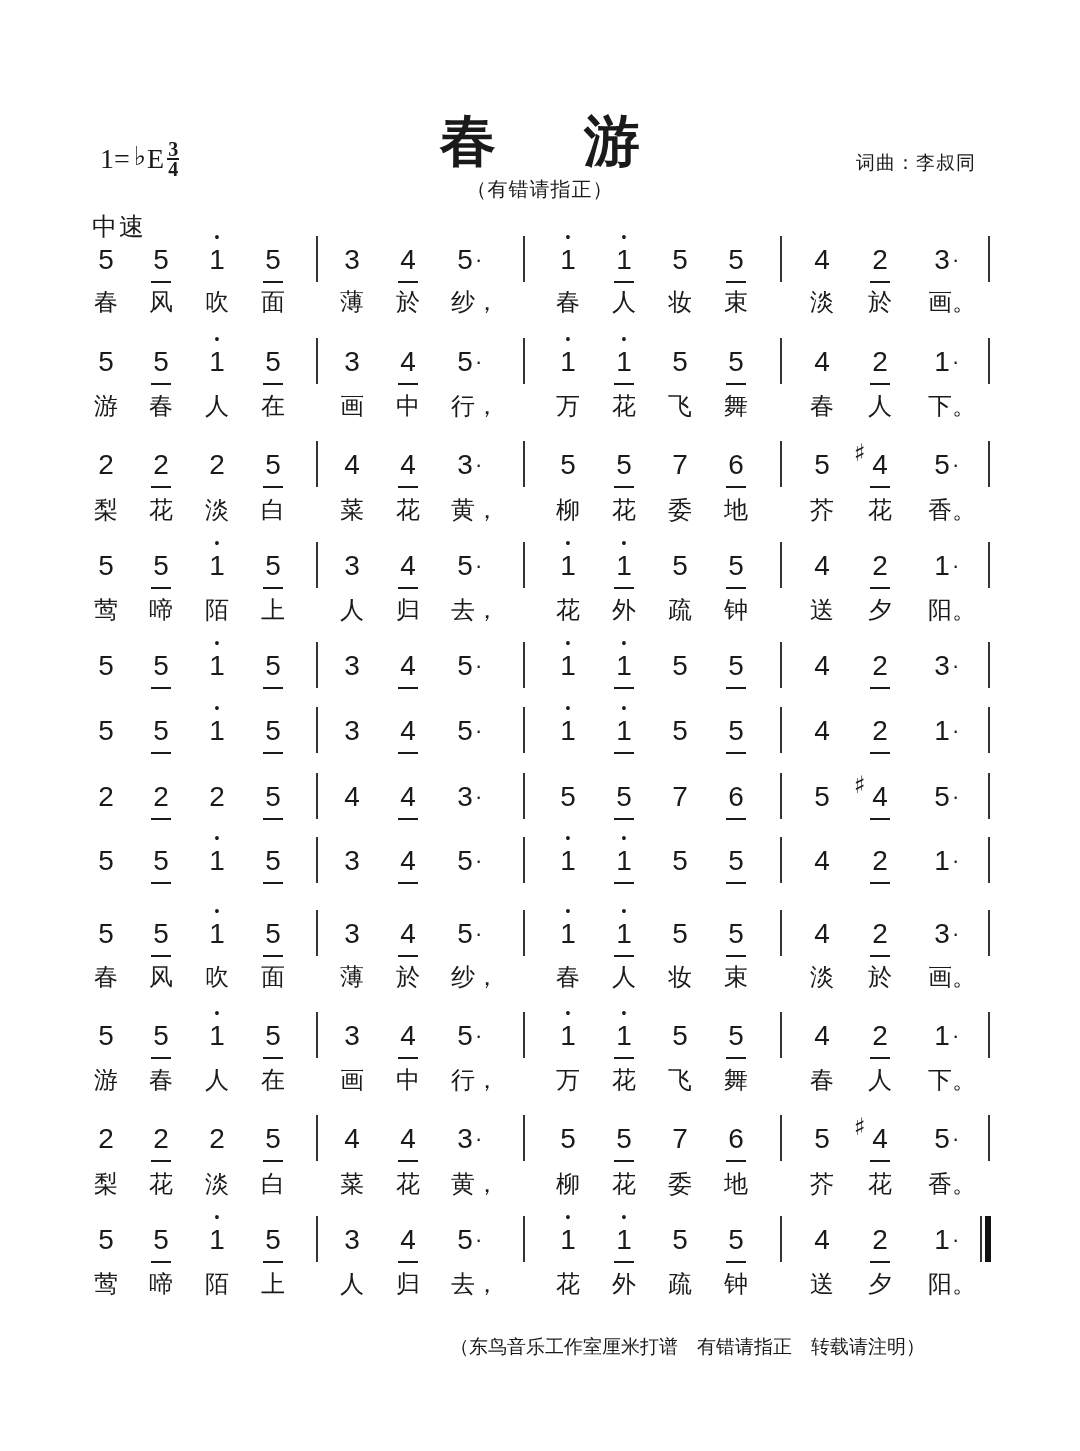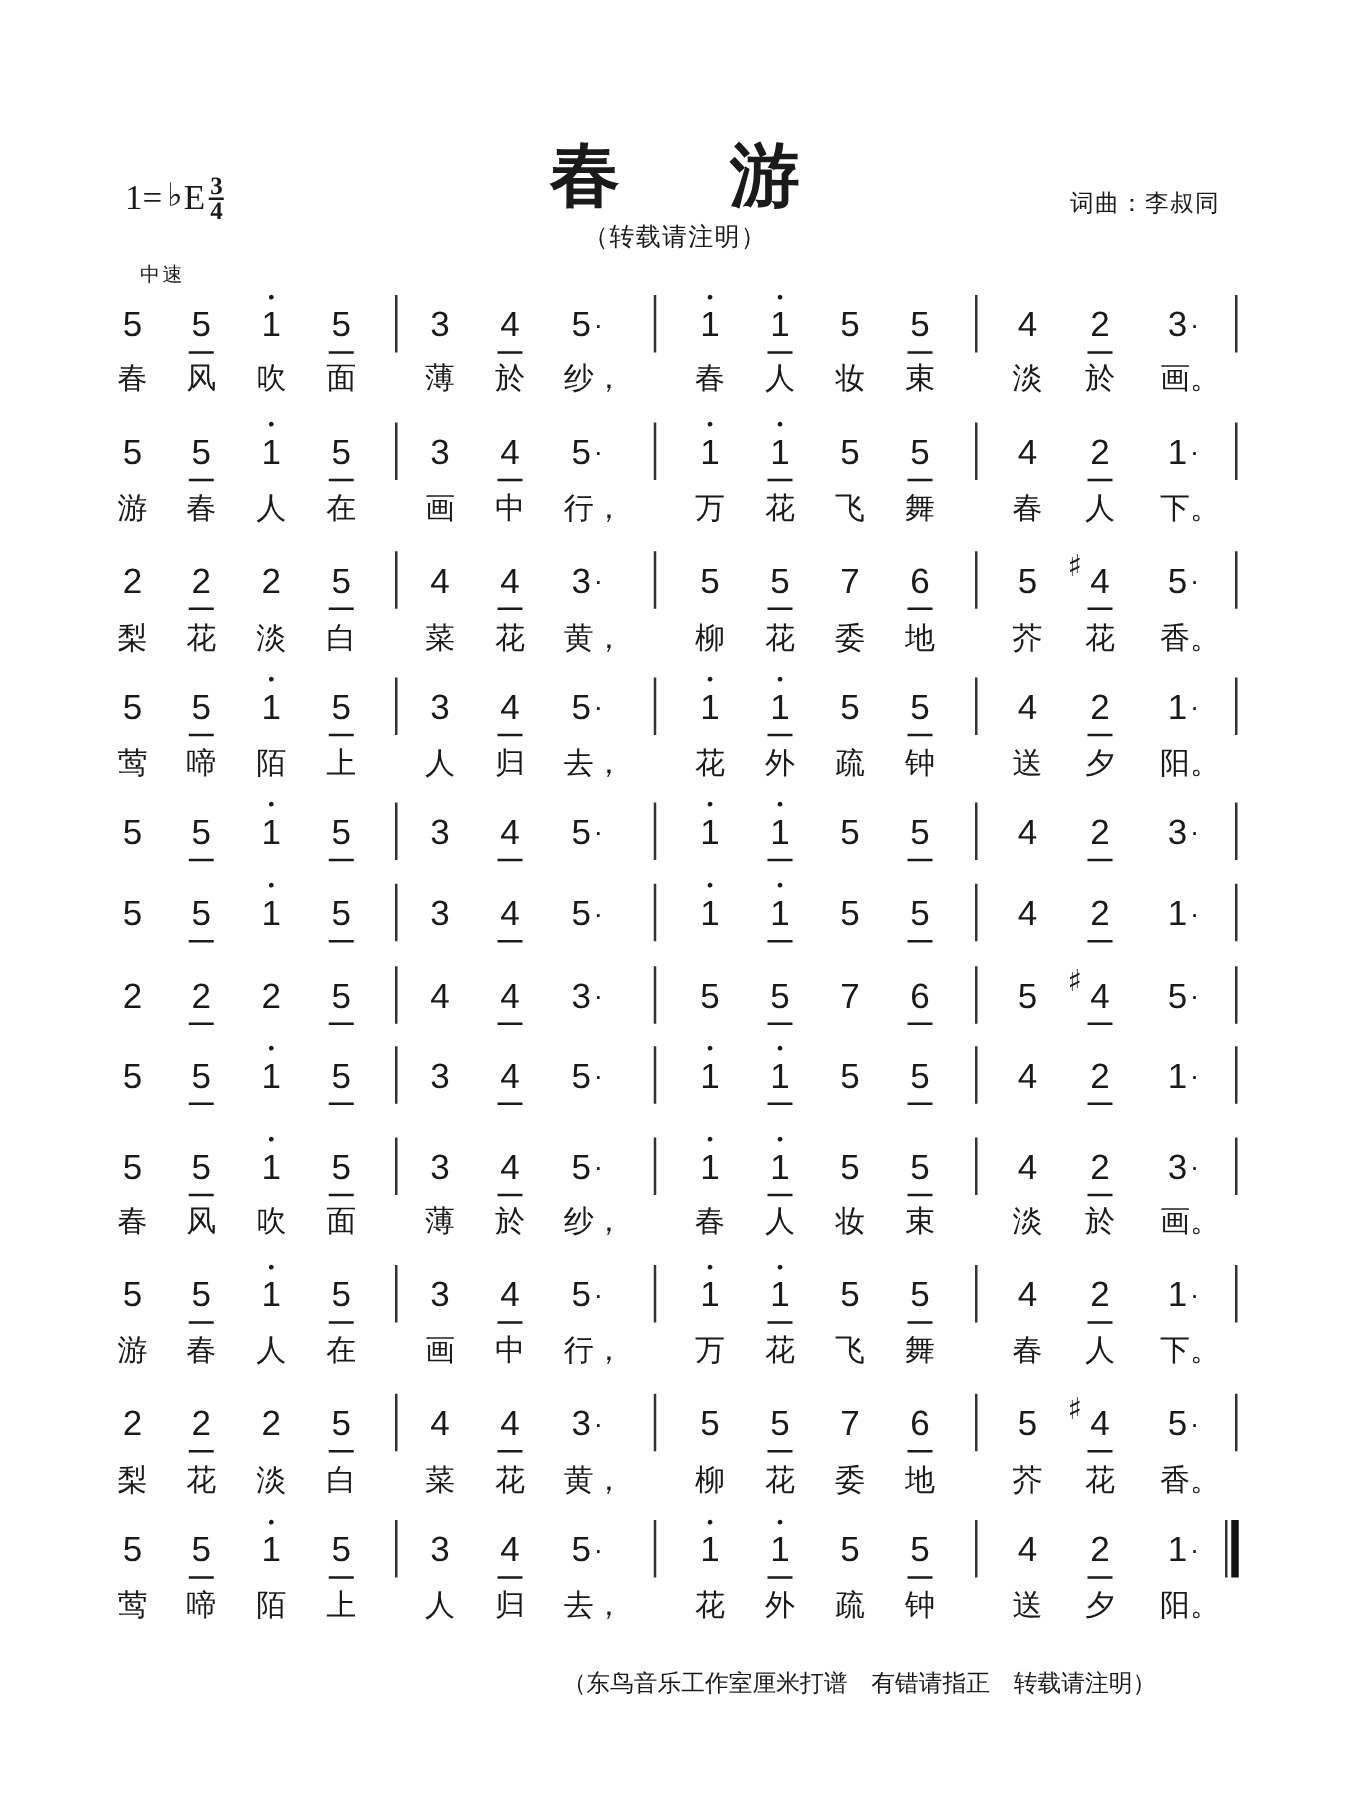--- a/index.html
+++ b/index.html
@@ -5,21 +5,21 @@
   html,body{margin:0;padding:0;background:#ffffff;}
   body{width:1080px;height:1451px;position:relative;overflow:hidden;color:#1a1a1a;font-family:"DejaVu Sans",sans-serif;}
   .abs{position:absolute;}
   #key{left:100px;top:140px;font-family:"Liberation Serif",serif;font-size:28px;display:flex;align-items:center;white-space:nowrap;}
   #key .flat{font-size:26px;margin:0 1px 0 4px;position:relative;top:-3px;}
   #key .frac{display:inline-flex;flex-direction:column;align-items:center;font-weight:bold;font-size:20px;line-height:18px;margin-left:3px;}
   #key .frac span:first-child{border-bottom:2px solid #1a1a1a;padding:0 1px;}
   #title{left:0;width:1080px;top:108px;text-align:center;font-family:"DejaVu Serif",serif;font-weight:bold;font-size:56px;letter-spacing:88px;padding-left:88px;box-sizing:border-box;line-height:64px;}
   #singer{left:0;width:1080px;top:176px;text-align:center;font-size:20px;letter-spacing:1px;}
   #credit{left:856px;top:150px;font-size:19px;letter-spacing:1px;white-space:nowrap;}
-  #tempo{left:112px;top:210px;font-size:16px;letter-spacing:2px;}
+  #tempo{left:92px;top:210px;font-size:25px;letter-spacing:2px;}
   .note{position:absolute;width:40px;margin-left:-20px;text-align:center;font-family:"Liberation Sans",sans-serif;font-size:28px;line-height:32px;height:32px;}
   .note .u{position:absolute;left:10px;right:10px;bottom:-7px;height:2px;background:#1a1a1a;}
   .note .hi{position:absolute;left:0;right:0;top:-12px;text-align:center;font-size:14px;line-height:10px;}
   .note .dot{position:absolute;left:30px;top:0;font-size:22px;}
   .note .sharp{position:absolute;left:-6px;top:-12px;font-family:"DejaVu Serif",serif;font-size:24px;}
   .bar{position:absolute;width:2px;background:#333;}
   .bar.final{width:6px;background:#111;}
   .lyric{position:absolute;width:40px;margin-left:-20px;text-align:center;font-size:24px;line-height:30px;white-space:nowrap;}
   #footer{left:450px;top:1334px;font-family:"DejaVu Serif",serif;font-size:19px;white-space:nowrap;}
 </style>
@@ -29,21 +29,21 @@
 <div id="key" class="abs">
   <span>1=</span>
   <span class="flat">♭</span>
   <span>E</span>
   <span class="frac">
     <span>3</span>
     <span>4</span>
   </span>
 </div>
 <div id="title" class="abs">春游</div>
-<div id="singer" class="abs">（转载请注明）</div>
+<div id="singer" class="abs">（有错请指正）</div>
 <div id="credit" class="abs">词曲：李叔同</div>
 <div id="tempo" class="abs">中速</div>
 
 <div id="score">
     <div class="note" style="left: 106px; top: 244px;"><span>5</span></div>
     <div class="note" style="left: 161px; top: 244px;"><span>5</span><span class="u"></span></div>
     <div class="note" style="left: 217px; top: 244px;"><span>1</span><span class="hi">•</span></div>
     <div class="note" style="left: 273px; top: 244px;"><span>5</span><span class="u"></span></div>
     <div class="note" style="left: 352px; top: 244px;"><span>3</span></div>
     <div class="note" style="left: 408px; top: 244px;"><span>4</span><span class="u"></span></div>

